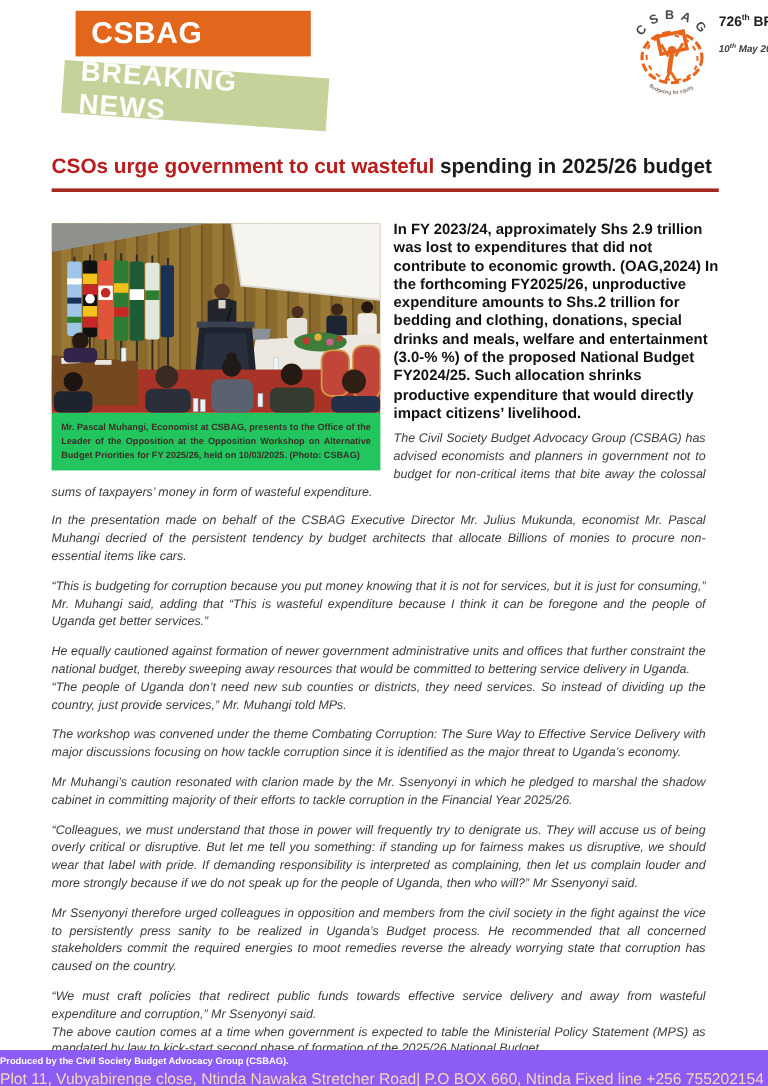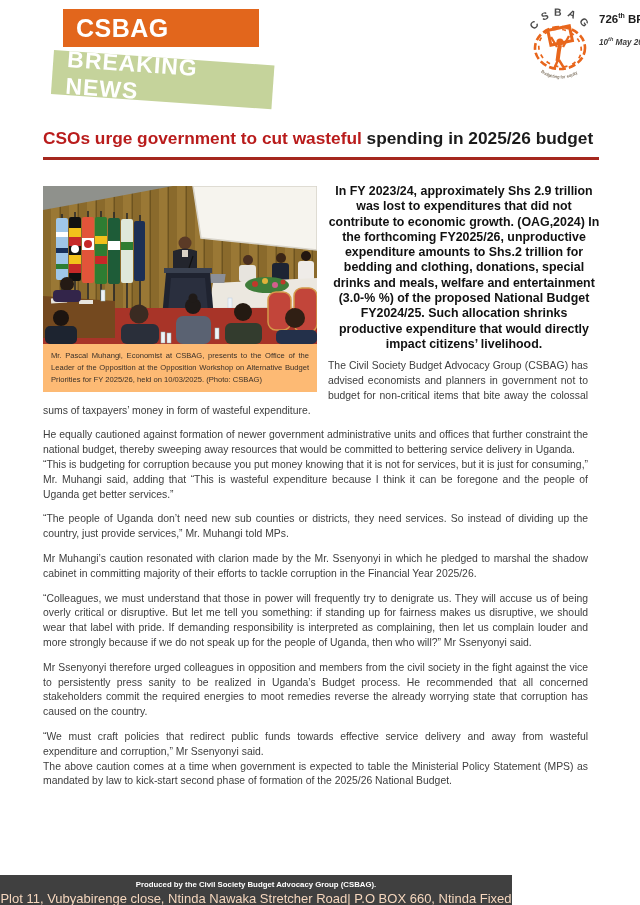--- a/index.html
+++ b/index.html
@@ -27,33 +27,33 @@
   .issue-date sup{font-size:5.5px;}
   
   .headline{position:absolute;left:43px;top:128px;width:557px;font-size:17.3px;font-weight:bold;color:#1b1b1b;white-space:nowrap;}
   .headline .hl{color:#b91c1c;}
   .rule{position:absolute;left:43px;top:157px;width:556px;height:3px;background:#A5281E;}
   
   .article{position:absolute;left:43px;top:184px;width:557px;font-size:10.4px;}
   figure.photo{float:left;width:274px;margin:2px 11px 4px 0;padding:0;}
   .photo-svg{display:block;width:274px;height:158px;}
   figcaption{
-    background:#fdba74;padding:6px 8px 7px 8px;font-size:7.6px;font-weight:normal;
+    background:#22c55e;padding:6px 8px 7px 8px;font-size:7.6px;font-weight:bold;
     color:#3a3028;text-align:justify;line-height:1.55;
   }
   .lead{
-    font-weight:bold;text-align:center;font-size:12.4px;line-height:15.3px;
+    font-weight:bold;text-align:left;font-size:12.4px;line-height:15.3px;
     color:#111;margin:0 0 7px 0;
   }
-  .article p.body{margin:0 12px 10px 0;text-align:justify;line-height:14.8px;color:#3d3d3d;}
+  .article p.body{margin:0 12px 10px 0;text-align:justify;line-height:14.8px;color:#3d3d3d;font-style:italic;}
   .article p.nogap{margin-bottom:0;}
   
   .footer{
-    position:absolute;left:0;bottom:0;width:512px;height:30px;background:#404040;
-    text-align:center;color:#fff;
+    position:absolute;left:0;bottom:0;width:640px;height:30px;background:#8b5cf6;
+    text-align:left;color:#fff;
   }
   .footer .l1{font-size:7.8px;font-weight:bold;padding-top:5px;}
   .footer .l2{font-size:13px;color:#F6D7BE;margin-top:2px;}
 </style>
 </head>
 <body>
 
 <div class="masthead">
   <div class="brand-box">
     <span>CSBAG</span>
@@ -200,23 +200,25 @@
         <rect x="118" y="146" width="4" height="11" fill="#eef3f8" stroke="#9bb" stroke-width="0.5"></rect>
         <rect x="124" y="147" width="4" height="10" fill="#eef3f8" stroke="#9bb" stroke-width="0.5"></rect>
         <rect x="172" y="142" width="4" height="11" fill="#eef3f8" stroke="#9bb" stroke-width="0.5"></rect>
       </g>
     </svg>
     <figcaption>Mr. Pascal Muhangi, Economist at CSBAG, presents to the Office of the Leader of the Opposition at the Opposition Workshop on Alternative Budget Priorities for FY 2025/26, held on 10/03/2025. (Photo: CSBAG)</figcaption>
   </figure>
 
   <p class="lead">In FY 2023/24, approximately Shs 2.9 trillion was lost to expenditures that did not contribute to economic growth. (OAG,2024) In the forthcoming FY2025/26, unproductive expenditure amounts to Shs.2 trillion for bedding and clothing, donations, special drinks and meals, welfare and entertainment (3.0-% %) of the proposed National Budget FY2024/25. Such allocation shrinks productive expenditure that would directly impact citizens’ livelihood.</p>
   <p class="body">The Civil Society Budget Advocacy Group (CSBAG) has advised economists and planners in government not to budget for non-critical items that bite away the colossal sums of taxpayers’ money in form of wasteful expenditure.</p>
+  <p class="body">In the presentation made on behalf of the CSBAG Executive Director Mr. Julius Mukunda, economist Mr. Pascal Muhangi decried of the persistent tendency by budget architects that allocate Billions of monies to procure non-essential items like cars.</p>
+  <p class="body">“This is budgeting for corruption because you put money knowing that it is not for services, but it is just for consuming,” Mr. Muhangi said, adding that “This is wasteful expenditure because I think it can be foregone and the people of Uganda get better services.”</p>
   <p class="body nogap">He equally cautioned against formation of newer government administrative units and offices that further constraint the national budget, thereby sweeping away resources that would be committed to bettering service delivery in Uganda.</p>
-  <p class="body">“This is budgeting for corruption because you put money knowing that it is not for services, but it is just for consuming,” Mr. Muhangi said, adding that “This is wasteful expenditure because I think it can be foregone and the people of Uganda get better services.”</p>
   <p class="body">“The people of Uganda don’t need new sub counties or districts, they need services. So instead of dividing up the country, just provide services,” Mr. Muhangi told MPs.</p>
+  <p class="body">The workshop was convened under the theme Combating Corruption: The Sure Way to Effective Service Delivery with major discussions focusing on how tackle corruption since it is identified as the major threat to Uganda’s economy.</p>
   <p class="body">Mr Muhangi’s caution resonated with clarion made by the Mr. Ssenyonyi in which he pledged to marshal the shadow cabinet in committing majority of their efforts to tackle corruption in the Financial Year 2025/26.</p>
   <p class="body">“Colleagues, we must understand that those in power will frequently try to denigrate us. They will accuse us of being overly critical or disruptive. But let me tell you something: if standing up for fairness makes us disruptive, we should wear that label with pride. If demanding responsibility is interpreted as complaining, then let us complain louder and more strongly because if we do not speak up for the people of Uganda, then who will?” Mr Ssenyonyi said.</p>
   <p class="body">Mr Ssenyonyi therefore urged colleagues in opposition and members from the civil society in the fight against the vice to persistently press sanity to be realized in Uganda’s Budget process. He recommended that all concerned stakeholders commit the required energies to moot remedies reverse the already worrying state that corruption has caused on the country.</p>
   <p class="body nogap">“We must craft policies that redirect public funds towards effective service delivery and away from wasteful expenditure and corruption,” Mr Ssenyonyi said.</p>
   <p class="body">The above caution comes at a time when government is expected to table the Ministerial Policy Statement (MPS) as mandated by law to kick-start second phase of formation of the 2025/26 National Budget.</p>
 
 </div>
 
 <div class="footer">
   <div class="l1">Produced by the Civil Society Budget Advocacy Group (CSBAG).</div>

